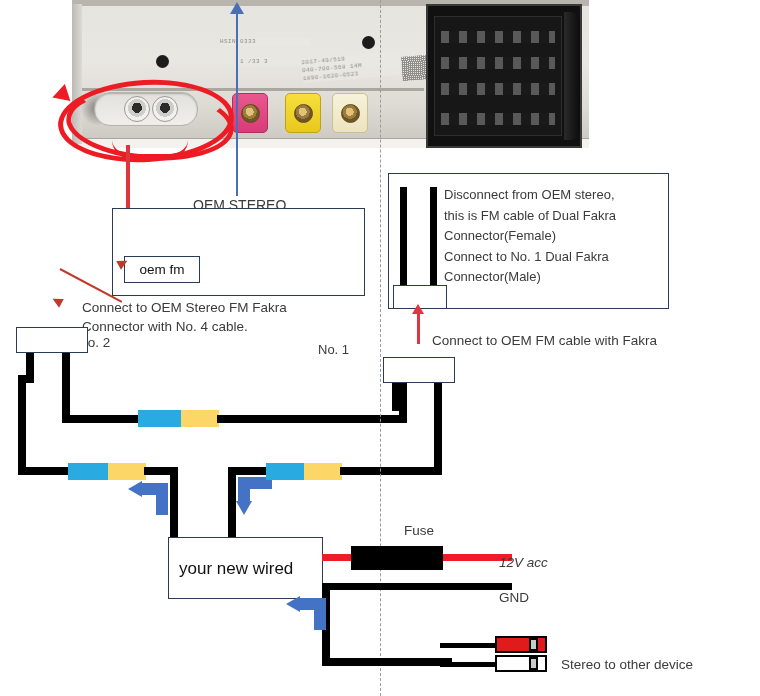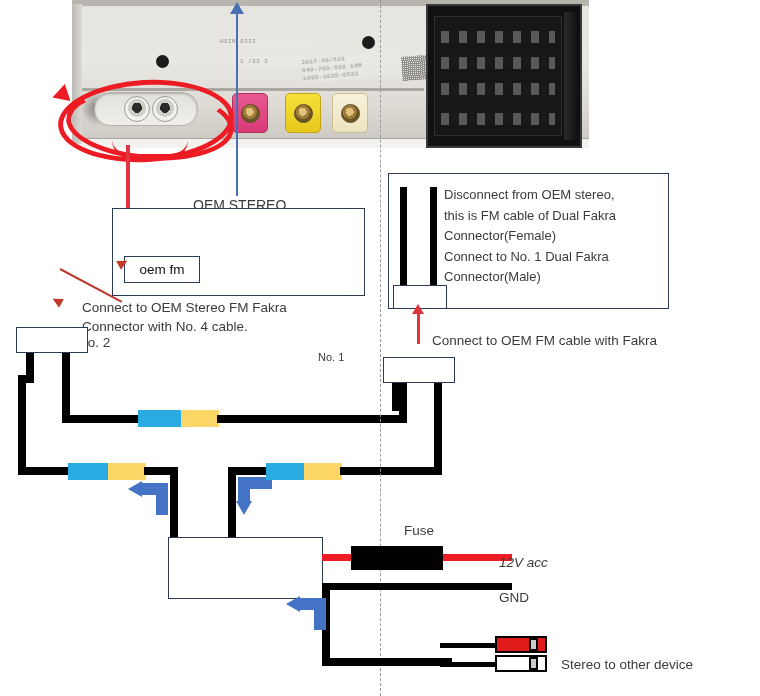--- a/index.html
+++ b/index.html
@@ -257,21 +257,21 @@
     border-right: 6px solid transparent;
     border-bottom: 10px solid #e0343e;
   }
   #fakara-note { left: 432px; top: 331px; font-size: 13.5px; }
 
   
   #conn2-box { left: 16px; top: 327px; width: 72px; height: 26px; }
   #conn1-box { left: 383px; top: 357px; width: 72px; height: 26px; }
   .conn-pin { position: absolute; width: 8px; background: #000; }
   #conn2-label { left: 78px; top: 333px; font-size: 13.5px; }
-  #conn1-label { left: 318px; top: 348px; font-size: 11px; }
+  #conn1-label { left: 318px; top: 340px; font-size: 13px; }
   #no2-instruction { left: 82px; top: 298px; font-size: 13.5px; line-height: 19px; }
 
   
   .wire { position: absolute; background: #000000; }
   .seg-cyan   { position: absolute; background: #29ABE2; }
   .seg-yellow { position: absolute; background: #FCD667; }
 
   
   .barrow { position: absolute; }
   .barrow .stem { position: absolute; background: #4472C4; }
@@ -439,20 +439,21 @@
     <div class="head" style="left:-2px; top:24px; border-left:8px solid transparent; border-right:8px solid transparent; border-top:14px solid #4472C4;"></div>
   </div>
 
   <div class="seg-cyan abs" style="left:266px; top:463px; width:40px; height:17px;"></div>
   <div class="seg-yellow abs" style="left:304px; top:463px; width:38px; height:17px;"></div>
   <div class="wire abs" style="left:340px; top:467px; width:100px; height:8px;"></div>
 
   <div id="dash-line" class="abs"></div>
 
   <div id="modulator-box" class="box abs">
+    <span>your new wired</span>
   </div>
 
   <div class="red-wire abs" style="left:322px; top:554px; width:190px;"></div>
   <div id="fuse-block" class="abs"></div>
   <div id="fuse-label" class="label-text">Fuse</div>
   <div id="acc-label" class="label-text">12V acc</div>
 
   <div class="wire abs" style="left:322px; top:583px; width:190px; height:7px;"></div>
   <div id="gnd-label" class="label-text">GND</div>
 

